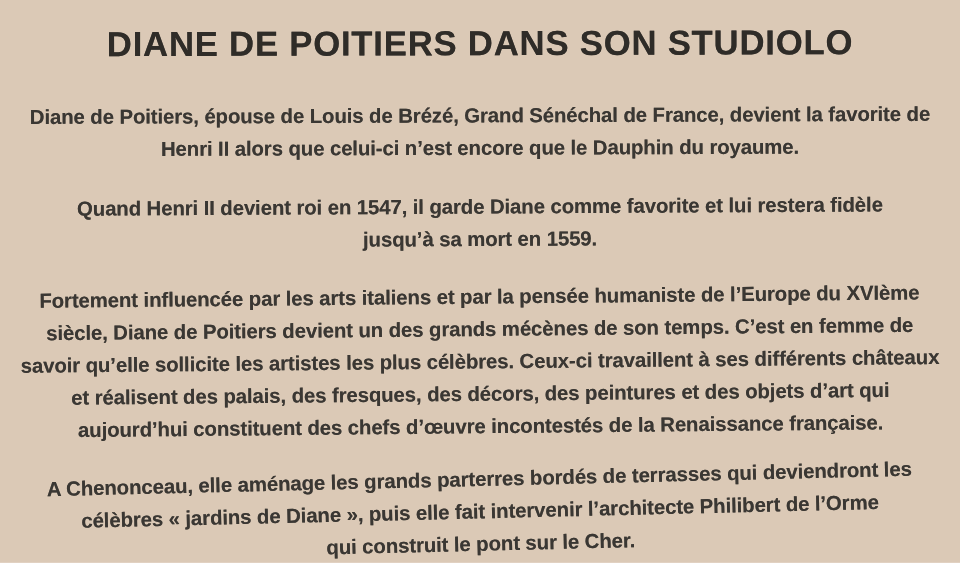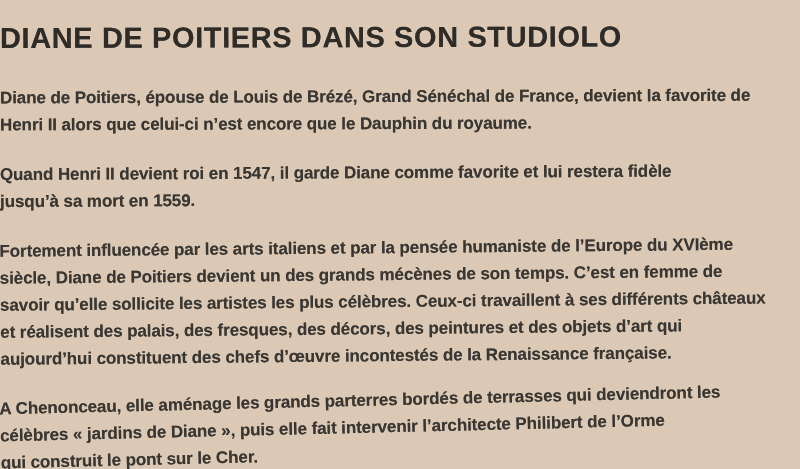--- a/index.html
+++ b/index.html
@@ -26,20 +26,21 @@
       linear-gradient(100deg, #dadc8cd 0%, #d9d6c8 8%, #ddcfbc 38%, #dcc6b2 72%, #d3bda9 100%);
     background-color: #dbc9b6;
   }
   .content {
     position: absolute;
     left: 0;
     top: 0;
     width: 800px;
     padding-top: 14px;
     color: #3a3733;
+    text-align: center;
   }
   .title {
     margin: 0 auto 0 auto;
     height: 46px;
     line-height: 46px;
     font-size: 29px;
     font-weight: bold;
     letter-spacing: 0.6px;
     color: #2f2c28;
     text-shadow: 0 0 0.5px rgba(47,44,40,0.7);

